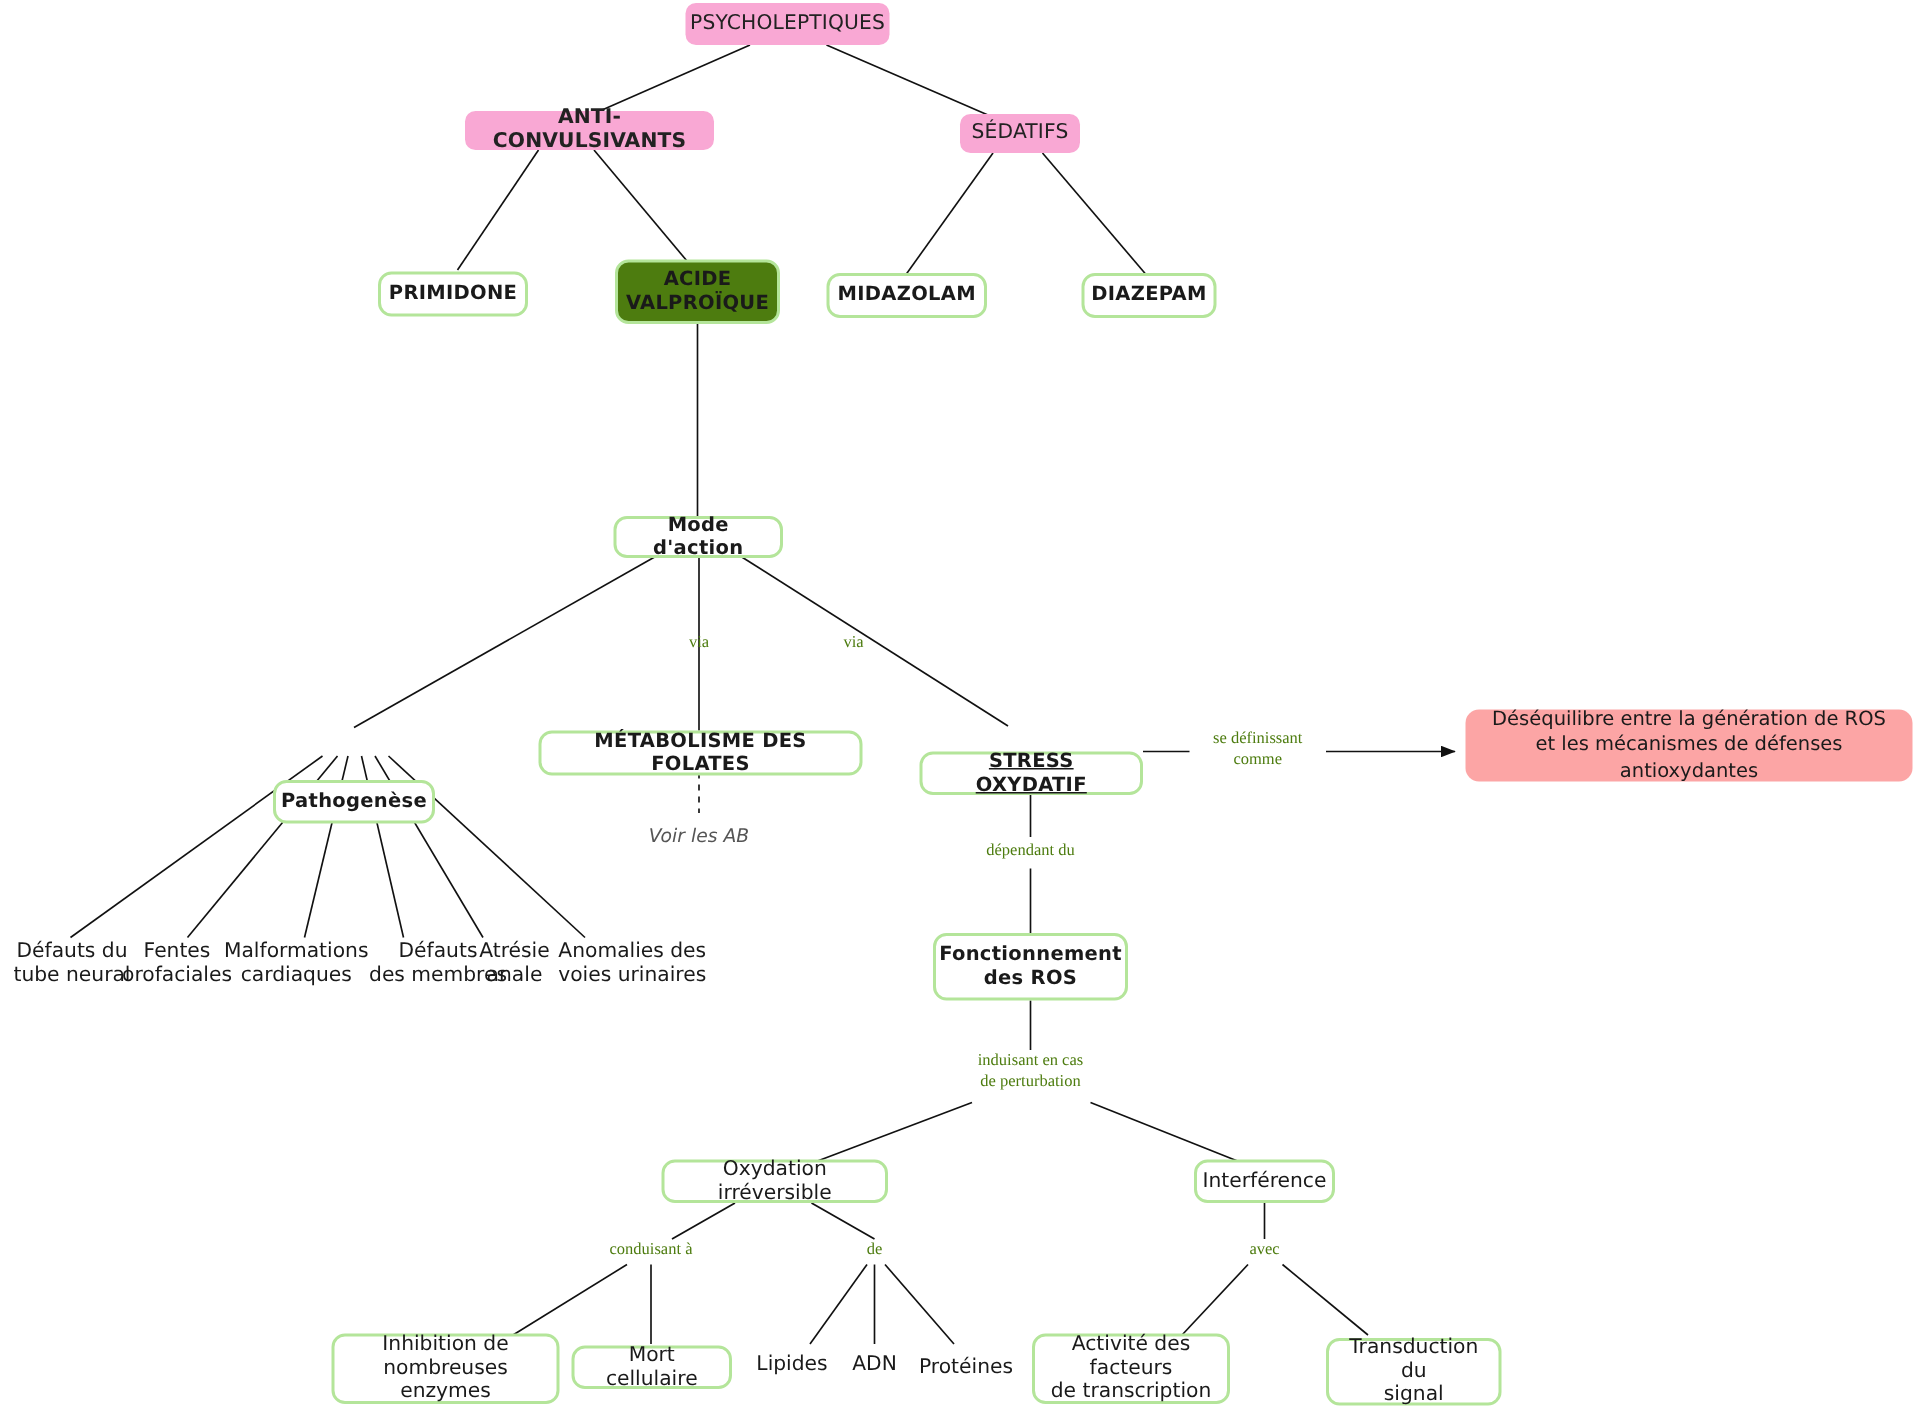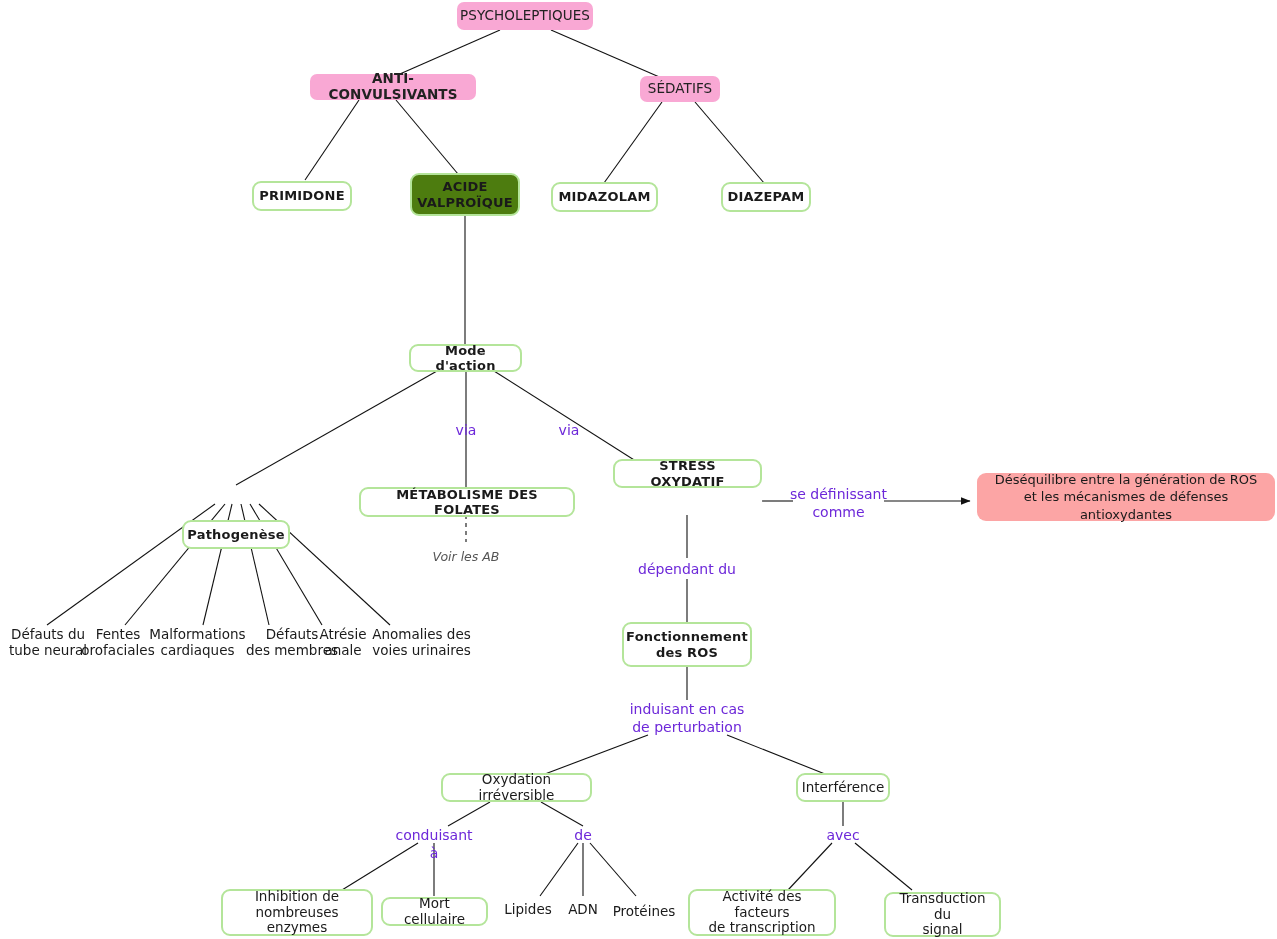--- a/index.html
+++ b/index.html
@@ -64,24 +64,25 @@
     text-align: center;
     font-size: 13.5px;
     line-height: 1.2;
     white-space: pre-line;
     color: #1a1a1a;
   }
   
   .linklabel {
     position: absolute;
     text-align: center;
-    font-size: 14px;
+    font-size: 11px;
     line-height: 1.25;
-    color: #6d28d9;
-    white-space: pre-line;
+    color: #4d7c0f;
+    white-space: pre-line;
+    font-family: Liberation Serif, serif;
   }
   .note-italic {
     position: absolute;
     font-style: italic;
     font-size: 12.5px;
     color: #555;
     text-align: center;
     white-space: pre-line;
   }
 </style>
@@ -163,38 +164,38 @@
   <div class="node box bold" style="left:551px; top:182px; width:107px; height:30px;">MIDAZOLAM</div>
 
   <div class="node box bold" style="left:721px; top:182px; width:90px; height:30px;">DIAZEPAM</div>
 
   <div class="node box bold" style="left:409px; top:344px; width:113px; height:28px;">Mode d'action</div>
 
   <div class="node box bold" style="left:182px; top:486px; width:108px; height:29px;margin-top:34px;">Pathogenèse</div>
 
   <div class="node box bold" style="left:359px; top:487px; width:216px; height:30px;">MÉTABOLISME DES FOLATES</div>
 
-  <div class="node box bold" style="left:613px; top:459px; width:149px; height:29px;">STRESS OXYDATIF</div>
+  <div class="node box bold" style="left:613px; top:501px; width:149px; height:29px;text-decoration:underline;">STRESS OXYDATIF</div>
 
   <div class="node slab" style="left:977px; top:473px; width:298px; height:48px;">Déséquilibre entre la génération de ROS
 et les mécanismes de défenses antioxydantes</div>
 
   <div class="node box bold" style="left:622px; top:622px; width:130px; height:45px;">Fonctionnement
 des ROS</div>
 
   <div class="node box" style="left:441px; top:773px; width:151px; height:29px;">Oxydation irréversible</div>
 
   <div class="node box" style="left:796px; top:773px; width:94px; height:29px;">Interférence</div>
 
   <div class="node box" style="left:221px; top:889px; width:152px; height:47px;">Inhibition de
 nombreuses enzymes</div>
 
   <div class="node box" style="left:381px; top:897px; width:107px; height:29px;">Mort cellulaire</div>
 
-  <div class="node box" style="left:688px; top:889px; width:148px; height:47px;">Activité des facteurs
+  <div class="node box" style="left:688px; top:889px; width:132px; height:47px;">Activité des facteurs
 de transcription</div>
 
   <div class="node box" style="left:884px; top:892px; width:117px; height:45px;">Transduction du
 signal</div>
 
   <div class="leaf" style="left:4px; top:626px; width:88px;">Défauts du
 tube neural</div>
 
   <div class="leaf" style="left:80px; top:626px; width:76px;">Fentes
 orofaciales</div>

